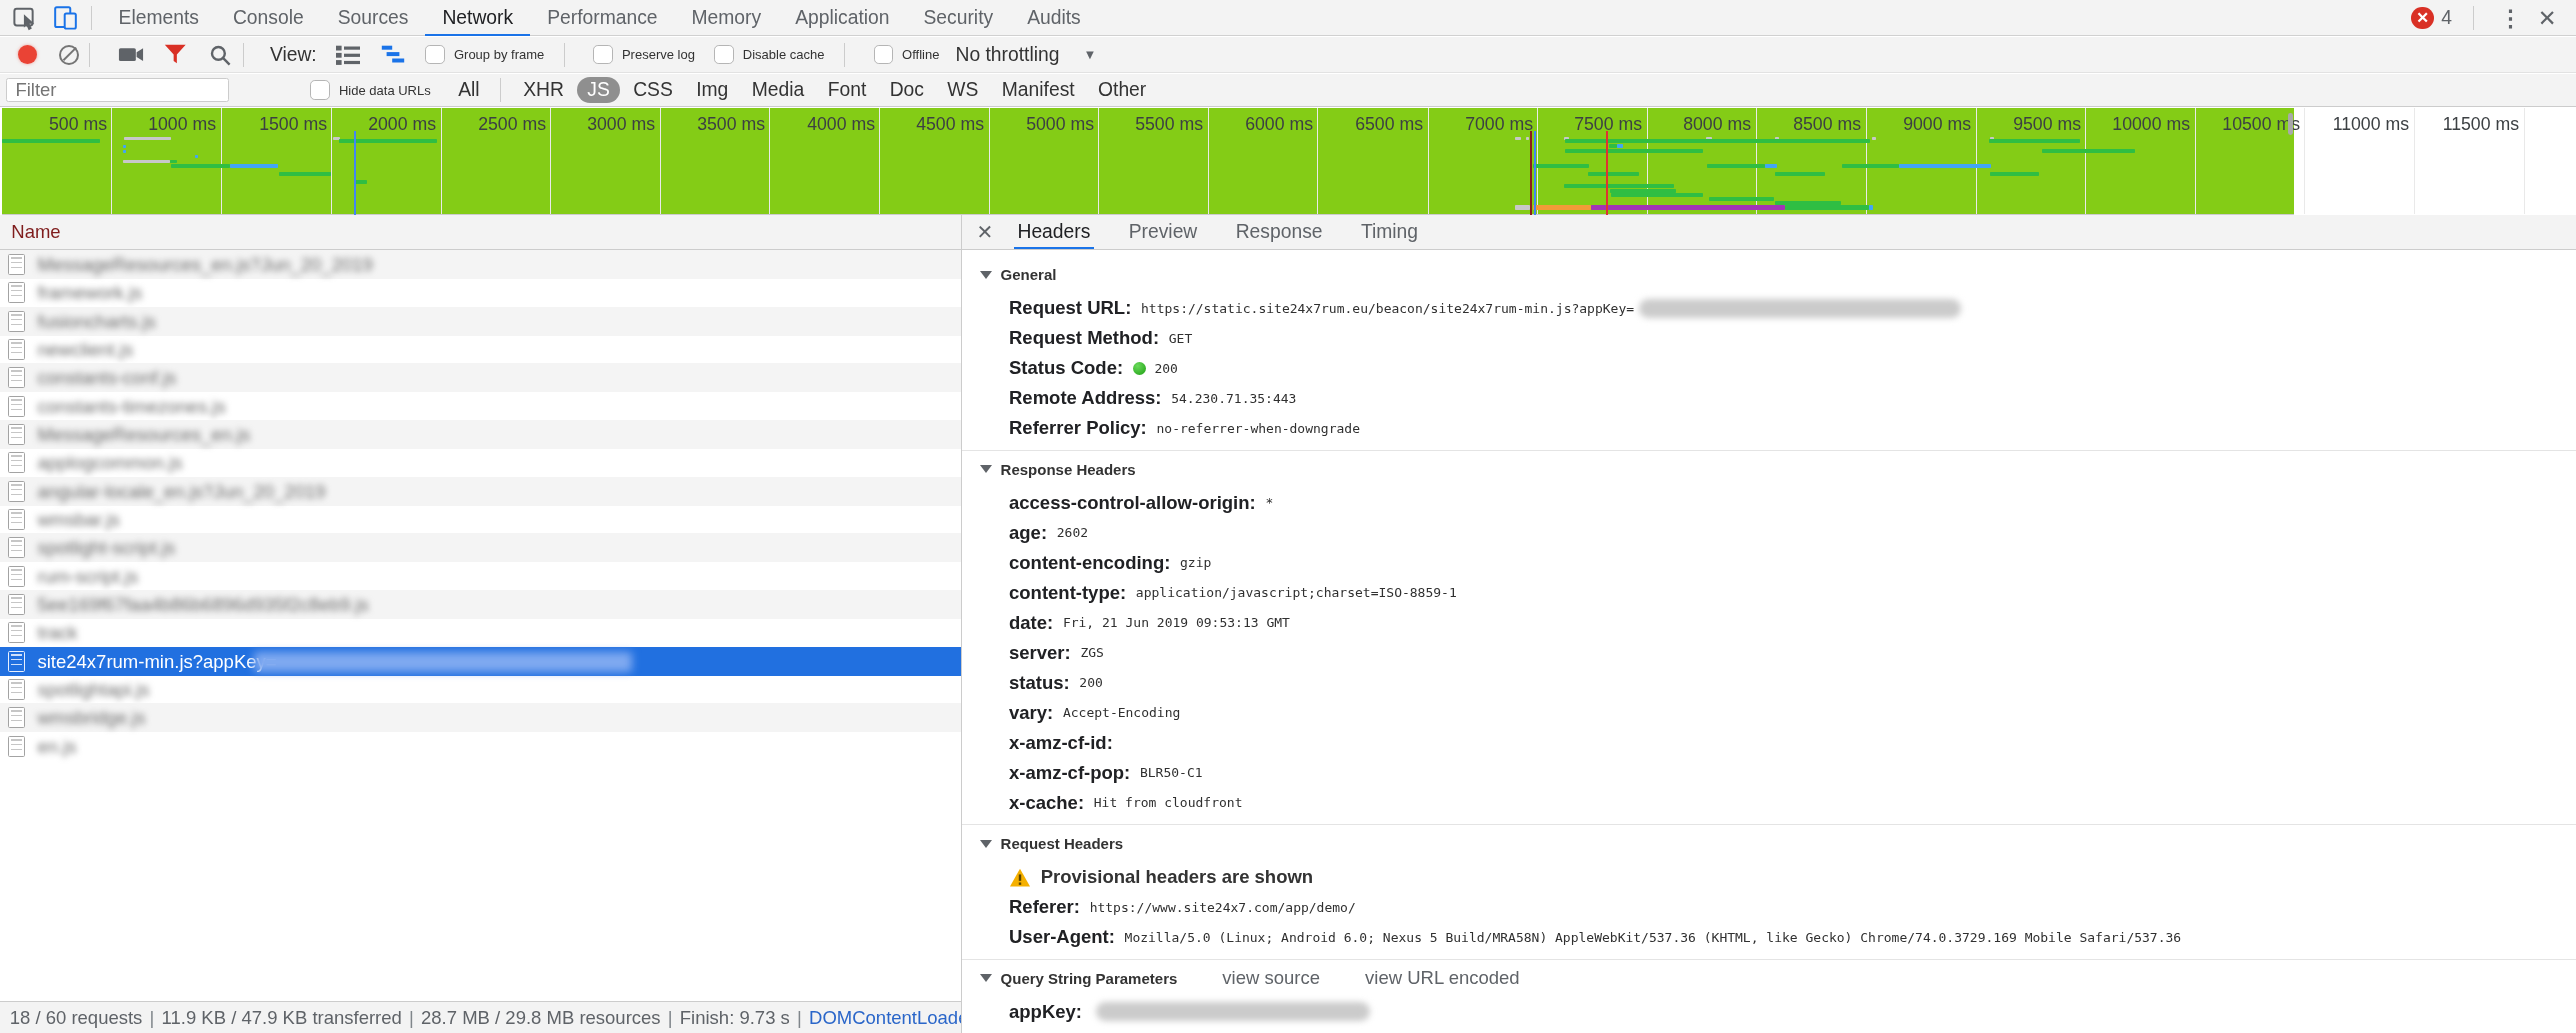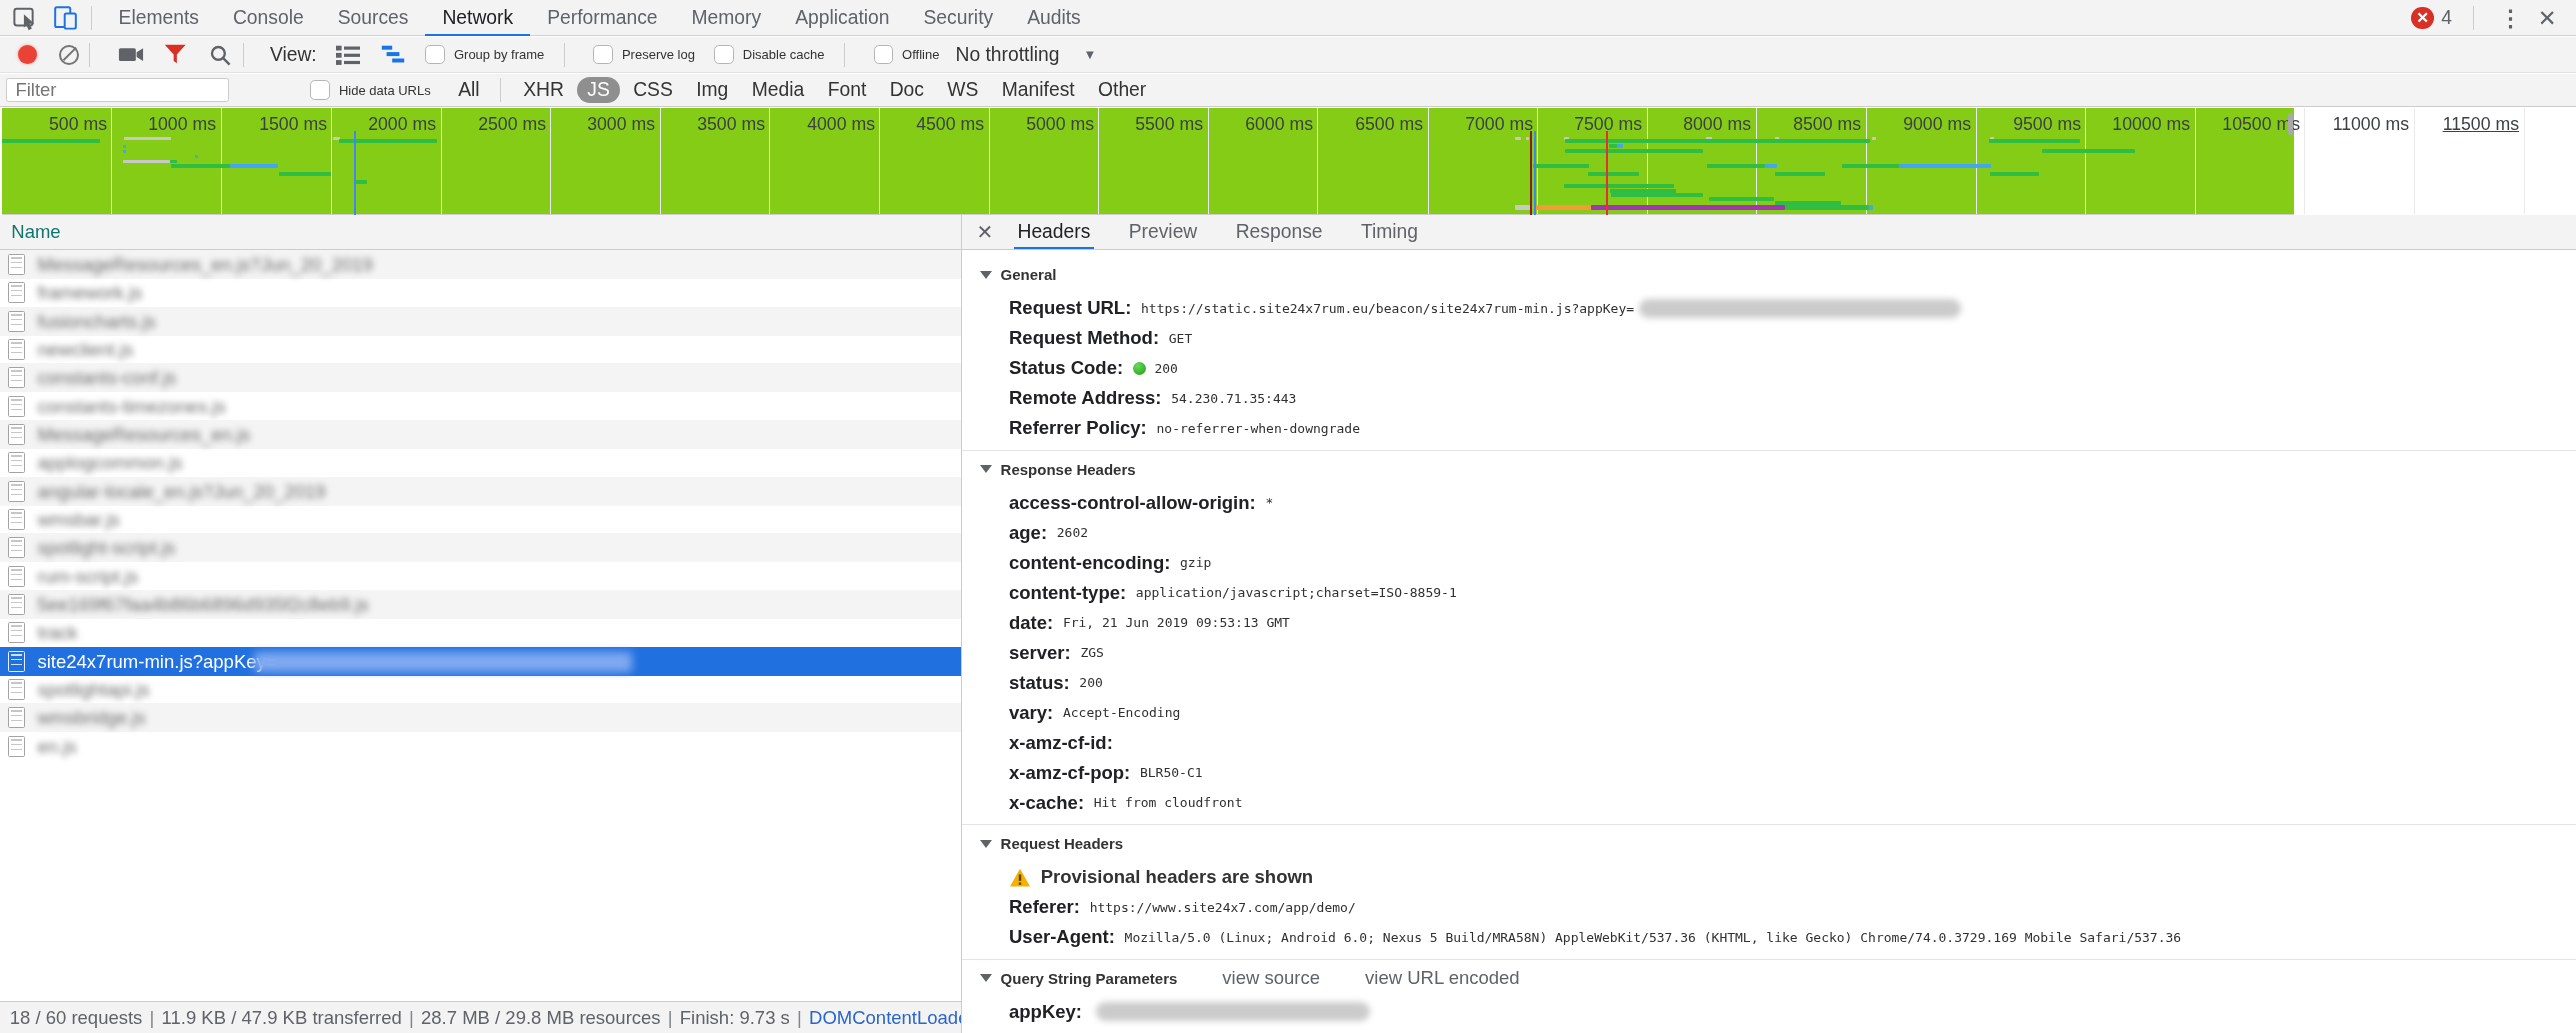--- a/index.html
+++ b/index.html
@@ -42,21 +42,21 @@
   .pill.active{background:#8f8f8f;color:#fff;}
   
   .overview{position:absolute;top:108px;left:2px;width:2292px;height:106px;background:#84cc16;border-bottom:0.8px solid #ccc;}
   .gridline{position:absolute;top:0;bottom:0;width:0.8px;background:#e9e9e9;}
   .tick-label{position:absolute;top:5.6px;width:129px;font-size:17.7px;color:#3c4043;text-align:right;white-space:nowrap;}
   .bar{position:absolute;border-radius:0.8px;}
   .vline{position:absolute;top:22.5px;height:84px;width:1.6px;}
   .ov-thumb{position:absolute;right:0.8px;top:4.8px;width:4.8px;height:22.5px;border-radius:2.4px;background:#a9a9a9;}
   
   .name-header{position:absolute;top:215px;left:0;width:961px;height:35px;background:#f3f3f3;
-               border-bottom:0.8px solid #ccc;display:flex;align-items:center;font-size:18.5px;color:#0f766e;
+               border-bottom:0.8px solid #ccc;display:flex;align-items:center;font-size:18.5px;color:#7f1d1d;
                padding-left:11.3px;box-sizing:border-box;}
   #request-rows{position:absolute;top:250px;left:0;width:961px;height:750px;overflow:hidden;background:#fff;}
   .req-row{position:absolute;left:0;width:961px;height:29px;display:flex;align-items:center;}
   .req-row.odd{background:#f4f4f4;}
   .req-row.selected{background:#2170e0;}
   .doc-icon{position:relative;width:14.5px;height:19.3px;margin-left:8px;border:1.6px solid #a3a3a3;border-radius:1.6px;
             background:#fff;flex:none;}
   .doc-icon::before{content:"";position:absolute;left:1.6px;right:1.6px;top:2.4px;height:13px;
             background:repeating-linear-gradient(to bottom,#c6c6c6 0 1.6px,transparent 1.6px 4.8px);}
   .req-row.selected .doc-icon{border-color:#e8f0fe;background:#2170e0;}
@@ -257,21 +257,21 @@
       <div class="tick-label" style="left: 1840px;">9000 ms</div>
       <div class="gridline" style="left: 2083px;"></div>
       <div class="tick-label" style="left: 1950px;">9500 ms</div>
       <div class="gridline" style="left: 2193px;"></div>
       <div class="tick-label" style="left: 2059px;">10000 ms</div>
       <div class="gridline" style="left: 2302px;"></div>
       <div class="tick-label" style="left: 2169px;">10500 ms</div>
       <div class="gridline" style="left: 2412px;"></div>
       <div class="tick-label" style="left: 2278px;">11000 ms</div>
       <div class="gridline" style="left: 2522px;"></div>
-      <div class="tick-label" style="left: 2388px; text-decoration: underline;">11500 ms</div>
+      <div class="tick-label" style="left: 2388px;">11500 ms</div>
       <div class="bar" style="left: 122px; top: 29px; width: 47px; height: 3.2px; background: rgb(200, 200, 200);"></div>
       <div class="bar" style="left: 331px; top: 29px; width: 7.2px; height: 3.2px; background: rgb(200, 200, 200);"></div>
       <div class="bar" style="left: 0px; top: 31px; width: 98px; height: 4px; background: rgb(47, 190, 67);"></div>
       <div class="bar" style="left: 337px; top: 31px; width: 98px; height: 4px; background: rgb(47, 190, 67);"></div>
       <div class="bar" style="left: 121px; top: 37px; width: 3.2px; height: 3.2px; background: rgb(66, 165, 245);"></div>
       <div class="bar" style="left: 121px; top: 42px; width: 3.2px; height: 3.2px; background: rgb(66, 165, 245);"></div>
       <div class="bar" style="left: 193px; top: 47px; width: 3.2px; height: 3.2px; background: rgb(66, 165, 245);"></div>
       <div class="bar" style="left: 121px; top: 52px; width: 47px; height: 3.2px; background: rgb(200, 200, 200);"></div>
       <div class="bar" style="left: 168px; top: 52px; width: 7.2px; height: 3.2px; background: rgb(47, 190, 67);"></div>
       <div class="bar" style="left: 169px; top: 56px; width: 59px; height: 4px; background: rgb(47, 190, 67);"></div>

